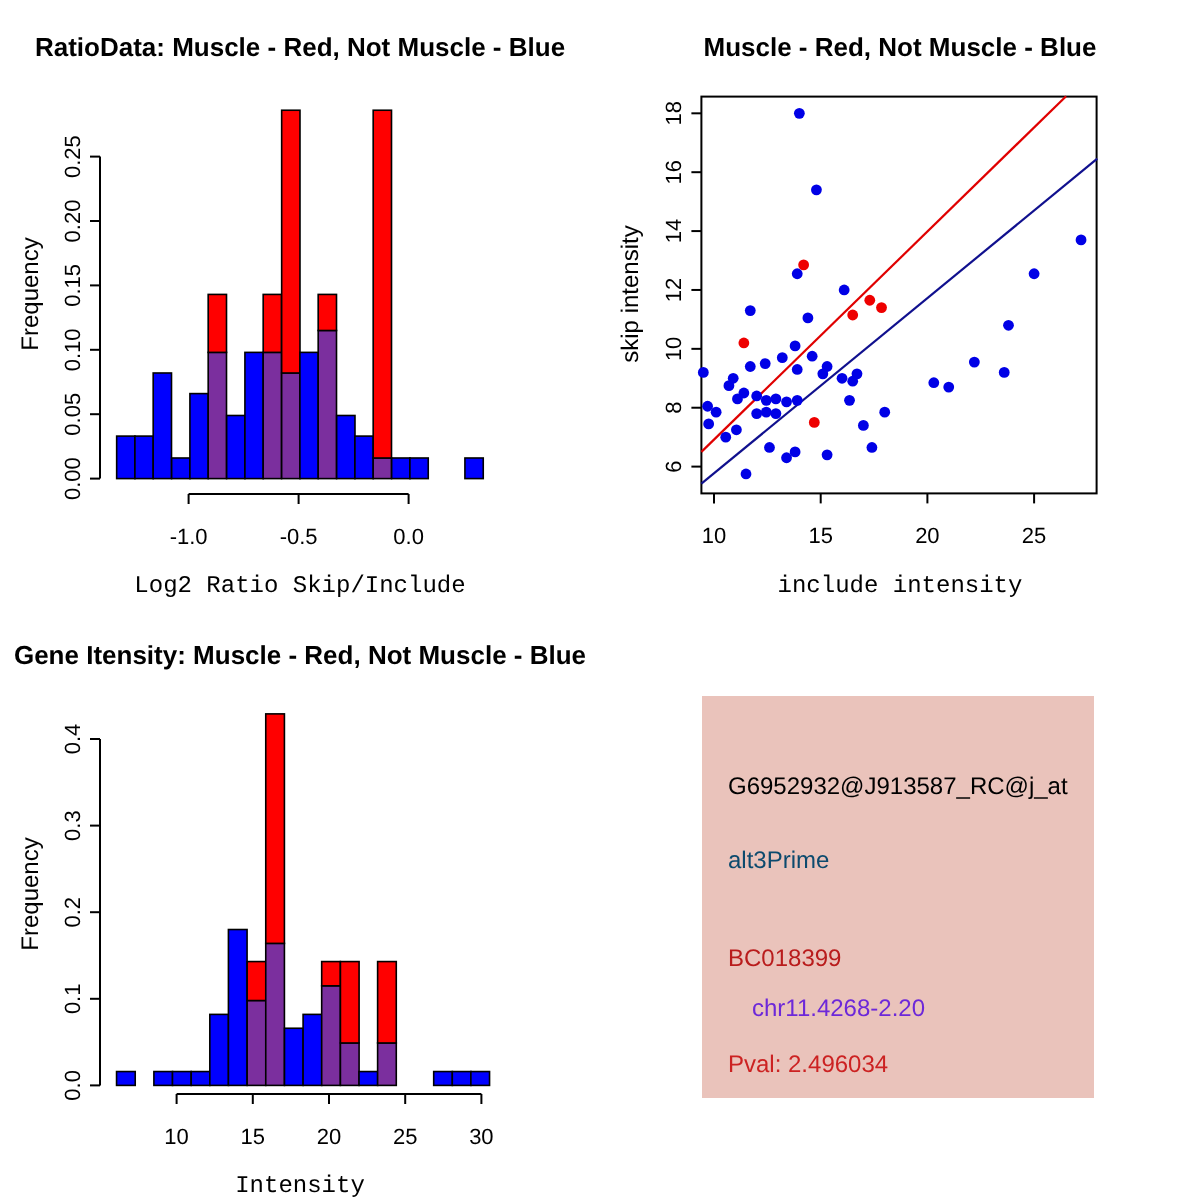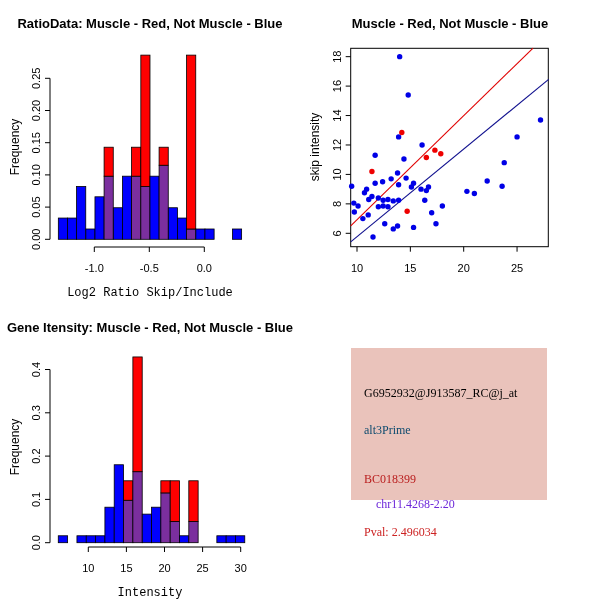--- a/index.html
+++ b/index.html
@@ -7,21 +7,21 @@
        font-family:"Liberation Sans",sans-serif;color:#000;overflow:hidden;}
   .panel{position:absolute;width:300px;height:300px;}
   .panel svg{position:absolute;left:0;top:0;overflow:visible;}
   .title{position:absolute;top:16px;left:-6px;width:312px;text-align:center;
          font-size:13px;font-weight:bold;white-space:nowrap;}
   #p3 .title{top:20px;}
   .xlab{position:absolute;top:286px;left:0;width:300px;text-align:center;font-size:12px;font-family:Liberation Mono, monospace;}
   .ylab{position:absolute;top:140px;left:-135px;width:300px;height:14px;text-align:center;
         font-size:12px;transform:rotate(-90deg);}
   .tick{font-size:11px;fill:#000;font-family:"Liberation Sans",sans-serif;}
-  .infobox{position:absolute;left:51px;top:48px;width:196px;height:152px;font-family:Liberation Serif, serif;}
+  .infobox{position:absolute;left:51px;top:48px;width:196px;height:201px;}
   .iline{position:absolute;left:13px;font-size:12px;white-space:nowrap;}
 </style>
 </head>
 <body>
 
 <div class="fig">
 
   <div class="panel" id="p1" style="left:0;top:0">
     <svg id="svg1" width="300" height="300">
         <line x1="50" y1="239.3" x2="50" y2="78.30000000000001" stroke="#000000"></line>
@@ -152,20 +152,21 @@
         <circle cx="217.05" cy="136.88400000000001" r="2.7" fill="#0000E6"></circle>
         <circle cx="240.524" cy="119.95600000000002" r="2.7" fill="#0000E6"></circle>
         <circle cx="71.938" cy="171.47600000000003" r="2.7" fill="#EE0000"></circle>
         <circle cx="101.814" cy="132.46800000000002" r="2.7" fill="#EE0000"></circle>
         <circle cx="126.355" cy="157.49200000000002" r="2.7" fill="#EE0000"></circle>
         <circle cx="134.89100000000002" cy="150.132" r="2.7" fill="#EE0000"></circle>
         <circle cx="140.7595" cy="153.812" r="2.7" fill="#EE0000"></circle>
         <circle cx="107.149" cy="211.22" r="2.7" fill="#EE0000"></circle>
       </svg>
     <div class="title">Muscle - Red, Not Muscle - Blue</div>
+    <div class="xlab">include intensity</div>
     <div class="ylab">skip intensity</div>
   </div>
 
   <div class="panel" id="p3" style="left:0;top:300px">
     <svg id="svg3" width="300" height="300">
         <line x1="50" y1="242.7" x2="50" y2="69.49999999999997" stroke="#000000"></line>
         <line x1="50" y1="242.7" x2="45" y2="242.7" stroke="#000000"></line>
         <text x="40" y="242.7" text-anchor="middle" class="tick" transform="rotate(-90 40 242.7)">0.0</text>
         <line x1="50" y1="199.39999999999998" x2="45" y2="199.39999999999998" stroke="#000000"></line>
         <text x="40" y="199.39999999999998" text-anchor="middle" class="tick" transform="rotate(-90 40 199.39999999999998)">0.1</text>

